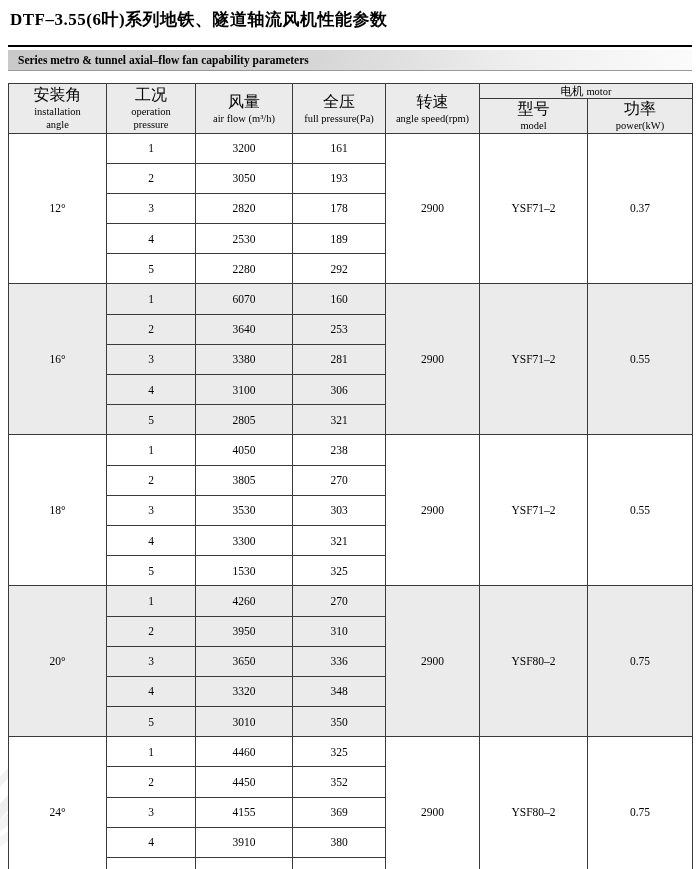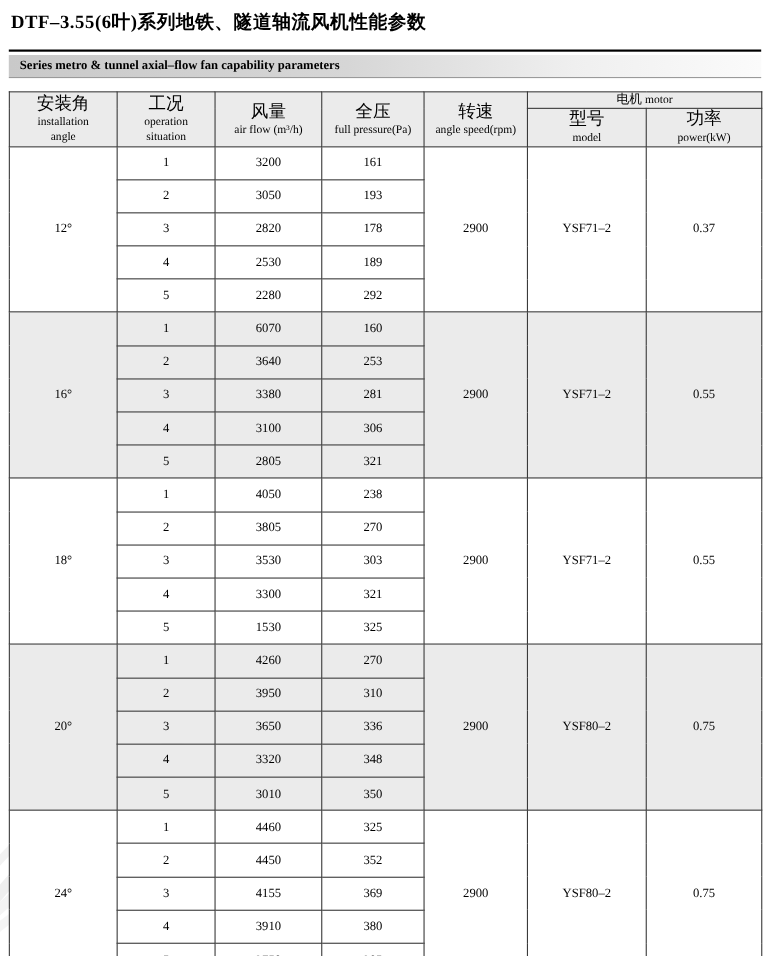--- a/index.html
+++ b/index.html
@@ -143,21 +143,21 @@
     <thead>
       <tr>
         <td rowspan="2">
           <span class="hd-cn">安装角</span>
           <span class="hd-en">installation</span>
           <span class="hd-en">angle</span>
         </td>
         <td rowspan="2">
           <span class="hd-cn">工况</span>
           <span class="hd-en">operation</span>
-          <span class="hd-en">situation</span>
+          <span class="hd-en">pressure</span>
         </td>
         <td rowspan="2">
           <span class="hd-cn">风量</span>
           <span class="hd-en">air flow (m³/h)</span>
         </td>
         <td rowspan="2">
           <span class="hd-cn">全压</span>
           <span class="hd-en">full pressure(Pa)</span>
         </td>
         <td rowspan="2">

